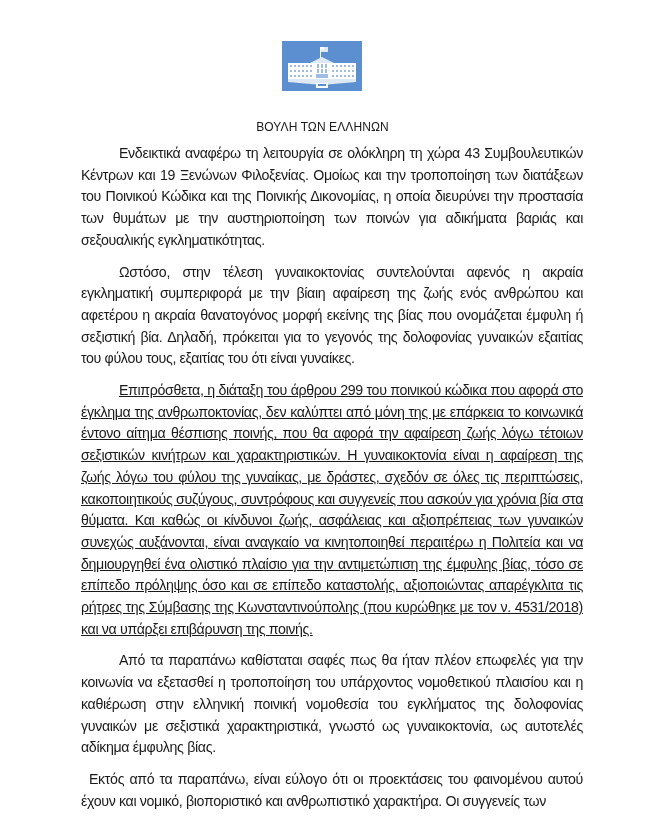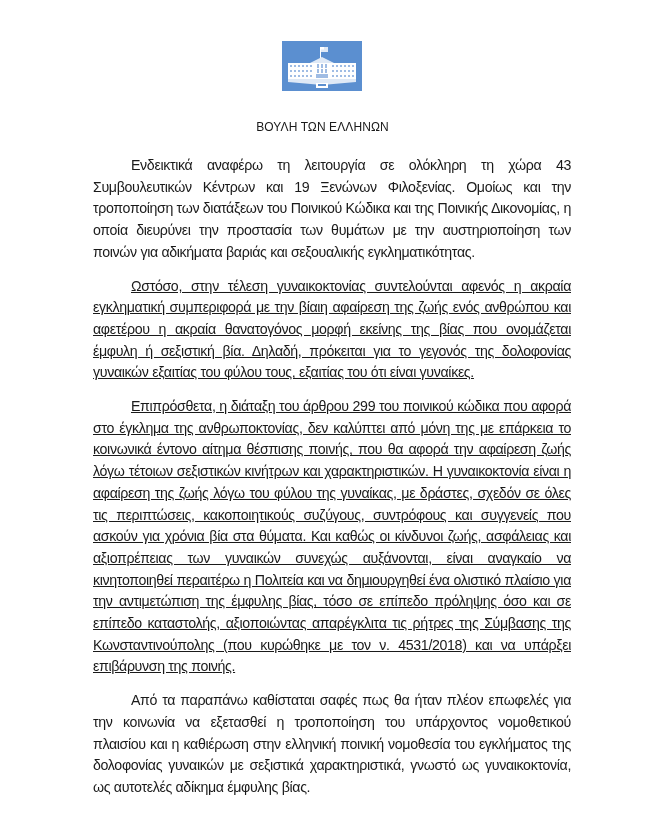--- a/index.html
+++ b/index.html
@@ -39,30 +39,30 @@
       letter-spacing: 0.1px;
       color: #1a1a1a;
     }
     .body-text {
       position: absolute;
       left: 81px;
       top: 143px;
       width: 502px;
     }
     .para {
-      margin: 12px;
+      margin: 0;
       font-size: 14.2px;
       line-height: 21.7px;
       text-align: justify;
       text-indent: 38px;
       letter-spacing: -0.35px;
       word-spacing: 0px;
     }
     .para.p1 { margin-bottom: 10px; }
-    .para.p2 { margin-bottom: 10px; text-decoration: underline; }
+    .para.p2 { margin-bottom: 10px; }
     .para.p3 { margin-bottom: 10px; text-decoration: underline; }
     .para.p4 { margin-bottom: 10px; }
     .para.p5 { text-indent: 8px; }
     .para.p4 { text-indent: 38px; }
   </style>
 </head>
 <body>
 
 <div class="page">
 
@@ -130,15 +130,16 @@
     </svg>
   </div>
 
   <div class="org-name">ΒΟΥΛΗ ΤΩΝ ΕΛΛΗΝΩΝ</div>
 
   <div class="body-text">
     <p class="para p1">Ενδεικτικά αναφέρω τη λειτουργία σε ολόκληρη τη χώρα 43 Συμβουλευτικών Κέντρων και 19 Ξενώνων Φιλοξενίας. Ομοίως και την τροποποίηση των διατάξεων του Ποινικού Κώδικα και της Ποινικής Δικονομίας, η οποία διευρύνει την προστασία των θυμάτων με την αυστηριοποίηση των ποινών για αδικήματα βαριάς και σεξουαλικής εγκληματικότητας.</p>
     <p class="para p2">Ωστόσο, στην τέλεση γυναικοκτονίας συντελούνται αφενός η ακραία εγκληματική συμπεριφορά με την βίαιη αφαίρεση της ζωής ενός ανθρώπου και αφετέρου η ακραία θανατογόνος μορφή εκείνης της βίας που ονομάζεται έμφυλη ή σεξιστική βία. Δηλαδή, πρόκειται για το γεγονός της δολοφονίας γυναικών εξαιτίας του φύλου τους, εξαιτίας του ότι είναι γυναίκες.</p>
     <p class="para p3">Επιπρόσθετα, η διάταξη του άρθρου 299 του ποινικού κώδικα που αφορά στο έγκλημα της ανθρωποκτονίας, δεν καλύπτει από μόνη της με επάρκεια το κοινωνικά έντονο αίτημα θέσπισης ποινής, που θα αφορά την αφαίρεση ζωής λόγω τέτοιων σεξιστικών κινήτρων και χαρακτηριστικών. Η γυναικοκτονία είναι η αφαίρεση της ζωής λόγω του φύλου της γυναίκας, με δράστες, σχεδόν σε όλες τις περιπτώσεις, κακοποιητικούς συζύγους, συντρόφους και συγγενείς που ασκούν για χρόνια βία στα θύματα. Και καθώς οι κίνδυνοι ζωής, ασφάλειας και αξιοπρέπειας των γυναικών συνεχώς αυξάνονται, είναι αναγκαίο να κινητοποιηθεί περαιτέρω  η Πολιτεία και να δημιουργηθεί ένα ολιστικό πλαίσιο για την αντιμετώπιση της έμφυλης βίας, τόσο σε επίπεδο πρόληψης όσο και σε επίπεδο καταστολής, αξιοποιώντας απαρέγκλιτα τις ρήτρες της Σύμβασης της Κωνσταντινούπολης (που κυρώθηκε με τον ν. 4531/2018) και να υπάρξει επιβάρυνση της ποινής.</p>
     <p class="para p4">Από τα παραπάνω καθίσταται σαφές πως θα ήταν πλέον επωφελές για την κοινωνία να εξετασθεί η τροποποίηση του υπάρχοντος νομοθετικού πλαισίου και η καθιέρωση στην ελληνική ποινική νομοθεσία του εγκλήματος της δολοφονίας γυναικών  με σεξιστικά χαρακτηριστικά, γνωστό ως γυναικοκτονία, ως αυτοτελές αδίκημα έμφυλης βίας.</p>
+    <p class="para p5">Εκτός από τα παραπάνω, είναι εύλογο ότι οι προεκτάσεις του φαινομένου αυτού έχουν και νομικό, βιοποριστικό και ανθρωπιστικό χαρακτήρα. Οι συγγενείς των</p>
   </div>
 
 </div>
 
 </body></html>

